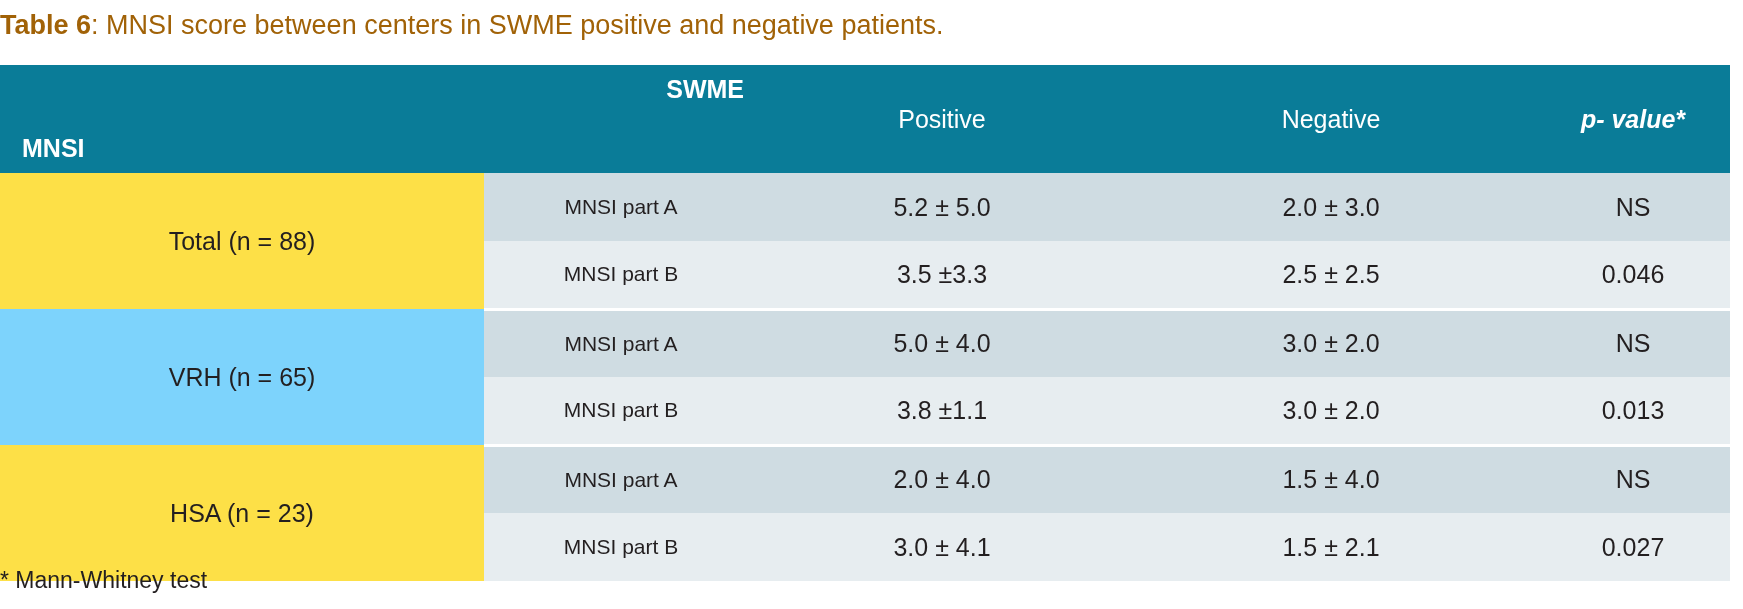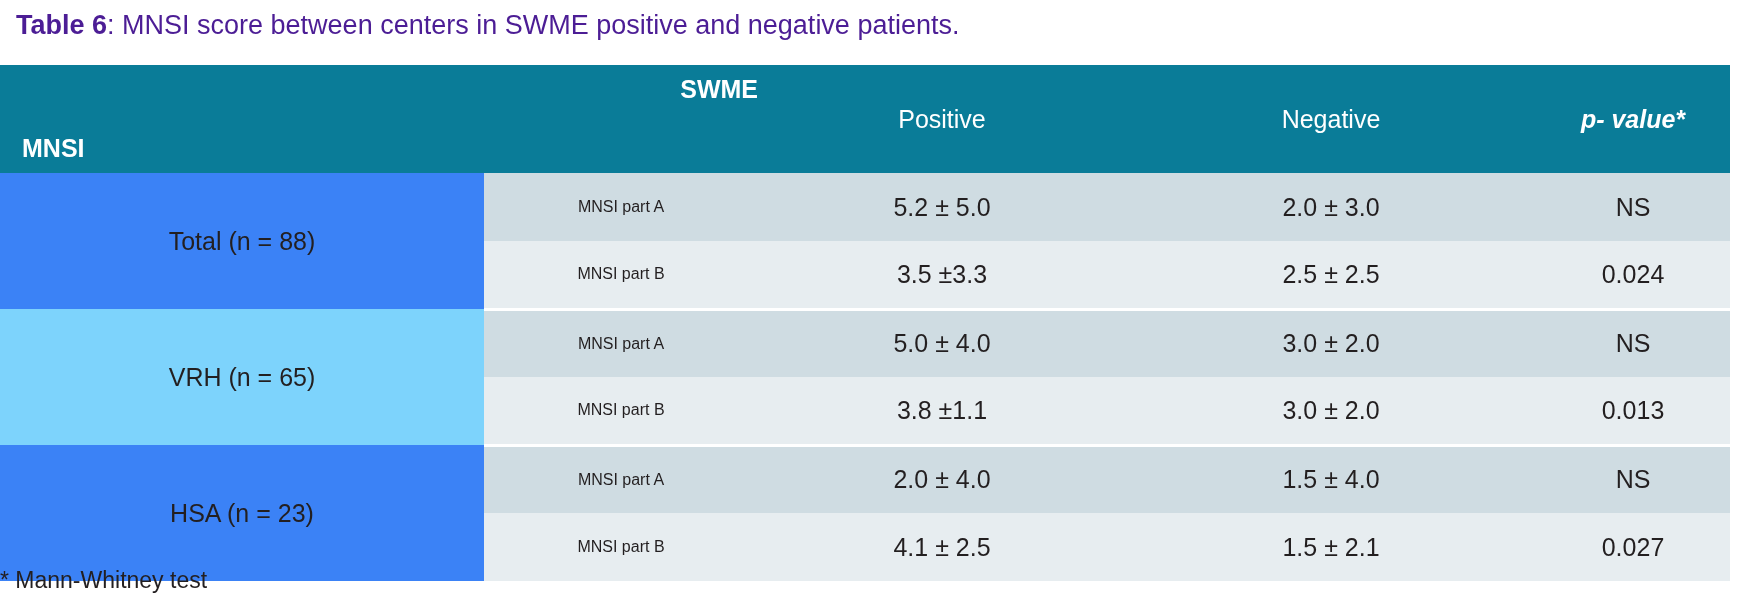--- a/index.html
+++ b/index.html
@@ -16,25 +16,25 @@
   }
   .page {
     position: relative;
     width: 1743px;
     height: 609px;
     box-sizing: border-box;
     padding: 0;
   }
   .caption {
     position: absolute;
-    left: 16px;
+    left: 0px;
     top: 8px;
     font-size: 27px;
     line-height: 34px;
-    color: #4c1d95;
+    color: #a16207;
     white-space: nowrap;
   }
   .caption .cap-label {
     font-weight: bold;
   }
   table.t6 {
     position: absolute;
     left: 0px;
     top: 65px;
     width: 1730px;
@@ -54,21 +54,21 @@
     background: #0a7c98;
     color: #ffffff;
     height: 108px;
   }
   .hdr-corner {
     position: relative;
     border-right: 3px solid #ffffff;
   }
   .hdr-corner .sw {
     position: absolute;
-    right: 0;
+    right: 14px;
     top: 10px;
     font-size: 25px;
     font-weight: bold;
   }
   .hdr-corner .ms {
     position: absolute;
     left: 22px;
     bottom: 10px;
     font-size: 25px;
     font-weight: bold;
@@ -82,32 +82,32 @@
   .hdr-cell .pv {
     font-style: italic;
     font-weight: bold;
     margin-top: 24px;
   }
 
   .rowA { background: #cfdce2; height: 68px; }
   .rowB { background: #e7edf0; height: 68px; margin-left: 48px; }
 
   td.grp {
-    background: #3b82f6;
+    background: #fde047;
     text-align: left;
     padding-left: 12px;
     font-size: 25px;
     border-right: 3px solid #ffffff;
     border-bottom: 3px solid #ffffff;
   }
   td.grp.alt { background: #7dd3fc; }
   td.grp.lastgrp { border-bottom: none; margin-top: 36px; }
 
   td.part {
-    font-size: 16px;
+    font-size: 21px;
     border-right: 3px solid #ffffff;
   }
   td.val {
     font-size: 25px;
     border-right: 3px solid #ffffff;
   }
   td.pval {
     font-size: 25px;
   }
   tr.sep td { border-bottom: 3px solid #ffffff; }
@@ -155,21 +155,21 @@
         <td class="grp" rowspan="2">Total (n = 88)</td>
         <td class="part">MNSI part A</td>
         <td class="val">5.2 ± 5.0</td>
         <td class="val">2.0 ± 3.0</td>
         <td class="pval">NS</td>
       </tr>
       <tr class="rowB sep">
         <td class="part">MNSI part B</td>
         <td class="val">3.5 ±3.3</td>
         <td class="val">2.5 ± 2.5</td>
-        <td class="pval">0.024</td>
+        <td class="pval">0.046</td>
       </tr>
 
       <tr class="rowA">
         <td class="grp alt" rowspan="2">VRH (n = 65)</td>
         <td class="part">MNSI part A</td>
         <td class="val">5.0 ± 4.0</td>
         <td class="val">3.0 ± 2.0</td>
         <td class="pval">NS</td>
       </tr>
       <tr class="rowB sep">
@@ -181,21 +181,21 @@
 
       <tr class="rowA">
         <td class="grp lastgrp" rowspan="2">HSA (n = 23)</td>
         <td class="part">MNSI part A</td>
         <td class="val">2.0 ± 4.0</td>
         <td class="val">1.5 ± 4.0</td>
         <td class="pval">NS</td>
       </tr>
       <tr class="rowB">
         <td class="part">MNSI part B</td>
-        <td class="val">4.1 ± 2.5</td>
+        <td class="val">3.0 ± 4.1</td>
         <td class="val">1.5 ± 2.1</td>
         <td class="pval">0.027</td>
       </tr>
     </tbody>
   </table>
 
   <div class="footnote">* Mann-Whitney test</div>
 
 </div>
 

